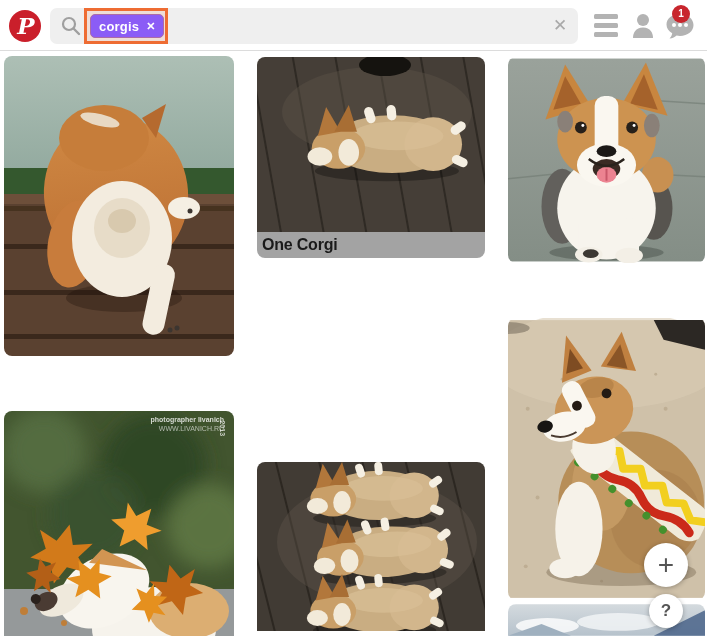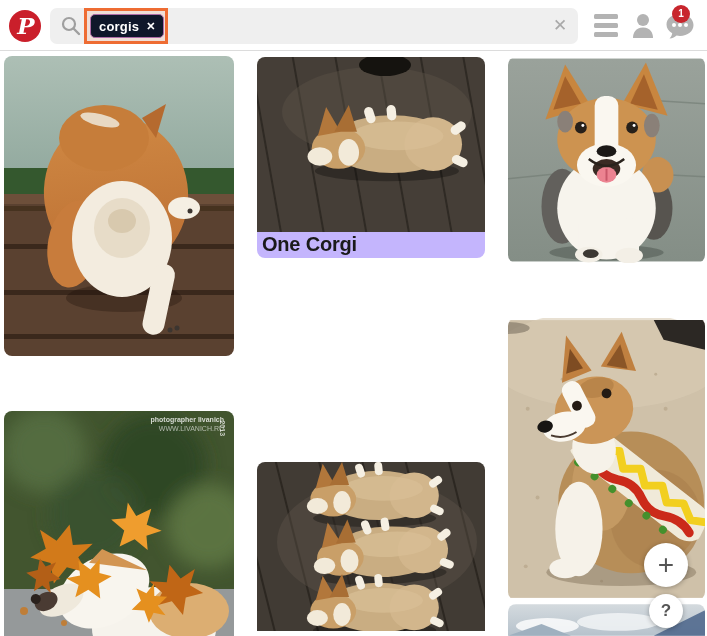--- a/index.html
+++ b/index.html
@@ -6,21 +6,21 @@
   body { font-family:"Liberation Sans", sans-serif; background:#fff; }
   .screen { position:relative; width:707px; height:636px; background:#fff; overflow:hidden; }
 
   
   .topbar { position:absolute; left:0; top:0; width:707px; height:51px; background:#fff;
             border-bottom:1px solid #dcdcdc; z-index:10; }
   .logo { position:absolute; left:9px; top:10px; width:32px; height:32px; cursor:pointer; }
   .searchbar { position:absolute; left:50px; top:8px; width:528px; height:36px;
                background:#efefef; border-radius:7px; }
   .search-icon { position:absolute; left:10px; top:7px; width:22px; height:22px; }
-  .chip { position:absolute; left:90px; top:14px; height:24px; background:#0f172a;
+  .chip { position:absolute; left:90px; top:14px; height:24px; background:#8b5cf6;
           border:1px solid #ad6ba6; border-radius:5px; display:flex; align-items:center;
           padding:0 8px; gap:7px; z-index:12; }
   .chip-label { color:#fff; font-size:13px; font-weight:bold; letter-spacing:.2px; }
   .chip-x { color:#fff; font-size:11px; font-weight:bold; cursor:pointer; line-height:1; }
   .annotation { position:absolute; left:84px; top:8px; width:84px; height:36px;
                 border:3px solid #ee6c33; background:rgba(238,108,51,0.13);
                 z-index:11; pointer-events:none; }
   .clear-x { position:absolute; left:548px; top:14px; width:24px; height:24px; color:#a9a9a9;
              font-size:17px; text-align:center; line-height:24px; cursor:pointer; }
   .burger { position:absolute; left:594px; top:14px; width:24px; height:23px; cursor:pointer; }
@@ -28,21 +28,21 @@
                  margin-bottom:4px; }
   .profile-ic { position:absolute; left:630px; top:12px; width:26px; height:27px; cursor:pointer; }
   .msg-ic { position:absolute; left:665px; top:12px; width:30px; height:28px; cursor:pointer; }
   .badge { position:absolute; left:672px; top:5px; width:18px; height:18px; background:#c8262d;
            border-radius:50%; color:#fff; font-size:10px; font-weight:bold; text-align:center;
            line-height:18px; z-index:13; }
 
   
   .pin { position:absolute; border-radius:8px; overflow:hidden; background:#fff; cursor:pointer; }
   .pin svg { display:block; }
-  .caption { height:26px; background:#c4b5fd; font-size:20px; font-weight:bold; color:#1a1a1a;
+  .caption { height:26px; background:#a3a3a3; font-size:16px; font-weight:bold; color:#1a1a1a;
              line-height:25px; padding-left:5px; letter-spacing:-0.2px; }
   .caption-sliver { height:6px; background:#fff; }
   .pinA { left:4px;   top:56px;  width:230px; height:300px; }
   .pinB { left:4px;   top:411px; width:230px; height:225px; border-bottom-left-radius:0; border-bottom-right-radius:0; }
   .cardC { left:257px; top:57px;  width:228px; height:201px; }
   .cardD { left:257px; top:262px; width:228px; height:196px; }
   .cardE { left:257px; top:462px; width:228px; height:174px; border-bottom-left-radius:0; border-bottom-right-radius:0; }
   .pinF { left:508px; top:57px;  width:197px; height:206px; }
   .pinG { left:508px; top:318px; width:197px; height:282px; }
   .pinH { left:508px; top:604px; width:197px; height:32px; border-bottom-left-radius:0; border-bottom-right-radius:0; }

